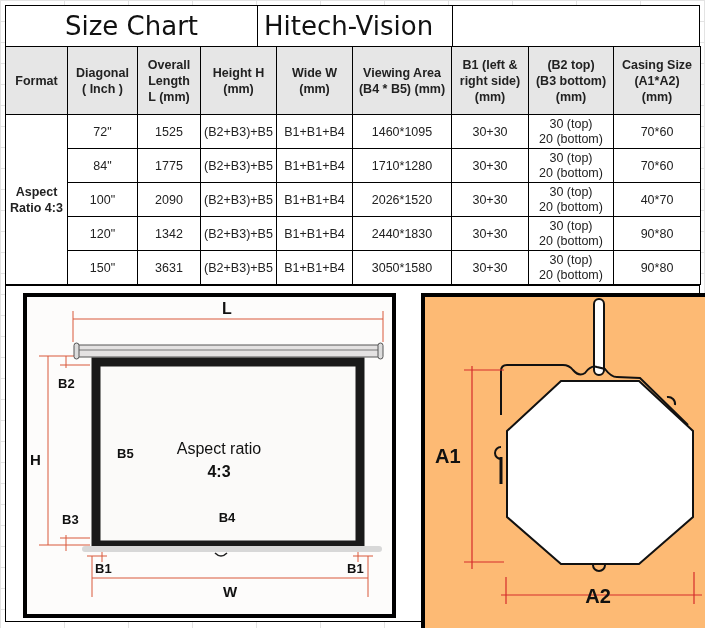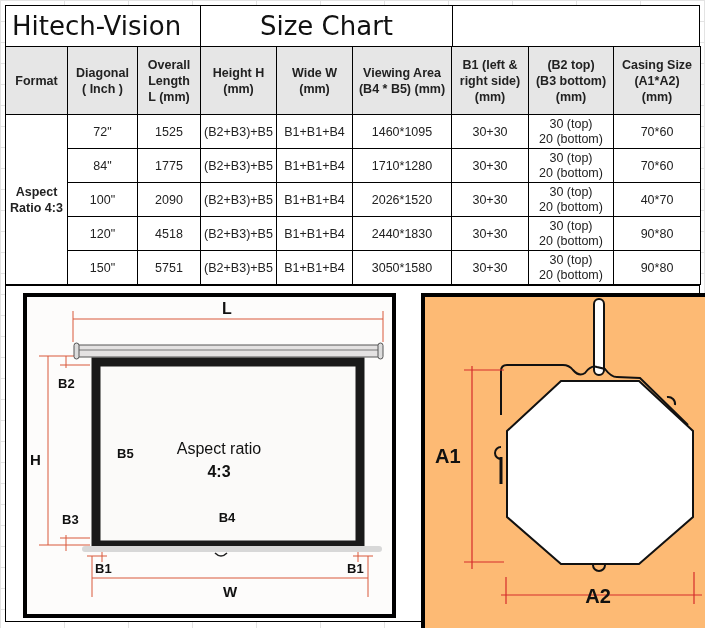--- a/index.html
+++ b/index.html
@@ -59,22 +59,22 @@
   svg { position: absolute; left: 0; top: 0; overflow: visible; }
   .lbl { font-family: "Liberation Sans", sans-serif; font-weight: bold; fill: #111; }
 </style>
 </head>
 <body>
 
 <div class="grid-bg"></div>
 
 <div class="sheet">
   <div class="title-row">
+    <div class="title-cell t2">Size Chart</div>
     <div class="title-cell t1">Hitech-Vision</div>
-    <div class="title-cell t2">Size Chart</div>
   </div>
 
   <table class="spec">
     <colgroup>
       <col style="width:62px">
         <col style="width:70px">
         <col style="width:63px">
         <col style="width:76px">
       <col style="width:76px">
         <col style="width:99px">
@@ -131,34 +131,34 @@
         <td>2026*1520</td>
         <td>30+30</td>
         <td class="b23">
             <div>30 (top)</div>
             <div>20 (bottom)</div>
           </td>
         <td>40*70</td>
       </tr>
       <tr>
         <td>120"</td>
-        <td>4518</td>
+        <td>1342</td>
         <td>(B2+B3)+B5</td>
         <td>B1+B1+B4</td>
         <td>2440*1830</td>
         <td>30+30</td>
         <td class="b23">
             <div>30 (top)</div>
             <div>20 (bottom)</div>
           </td>
         <td>90*80</td>
       </tr>
       <tr>
         <td>150"</td>
-        <td>5751</td>
+        <td>3631</td>
         <td>(B2+B3)+B5</td>
         <td>B1+B1+B4</td>
         <td>3050*1580</td>
         <td>30+30</td>
         <td class="b23">
             <div>30 (top)</div>
             <div>20 (bottom)</div>
           </td>
         <td>90*80</td>
       </tr>

